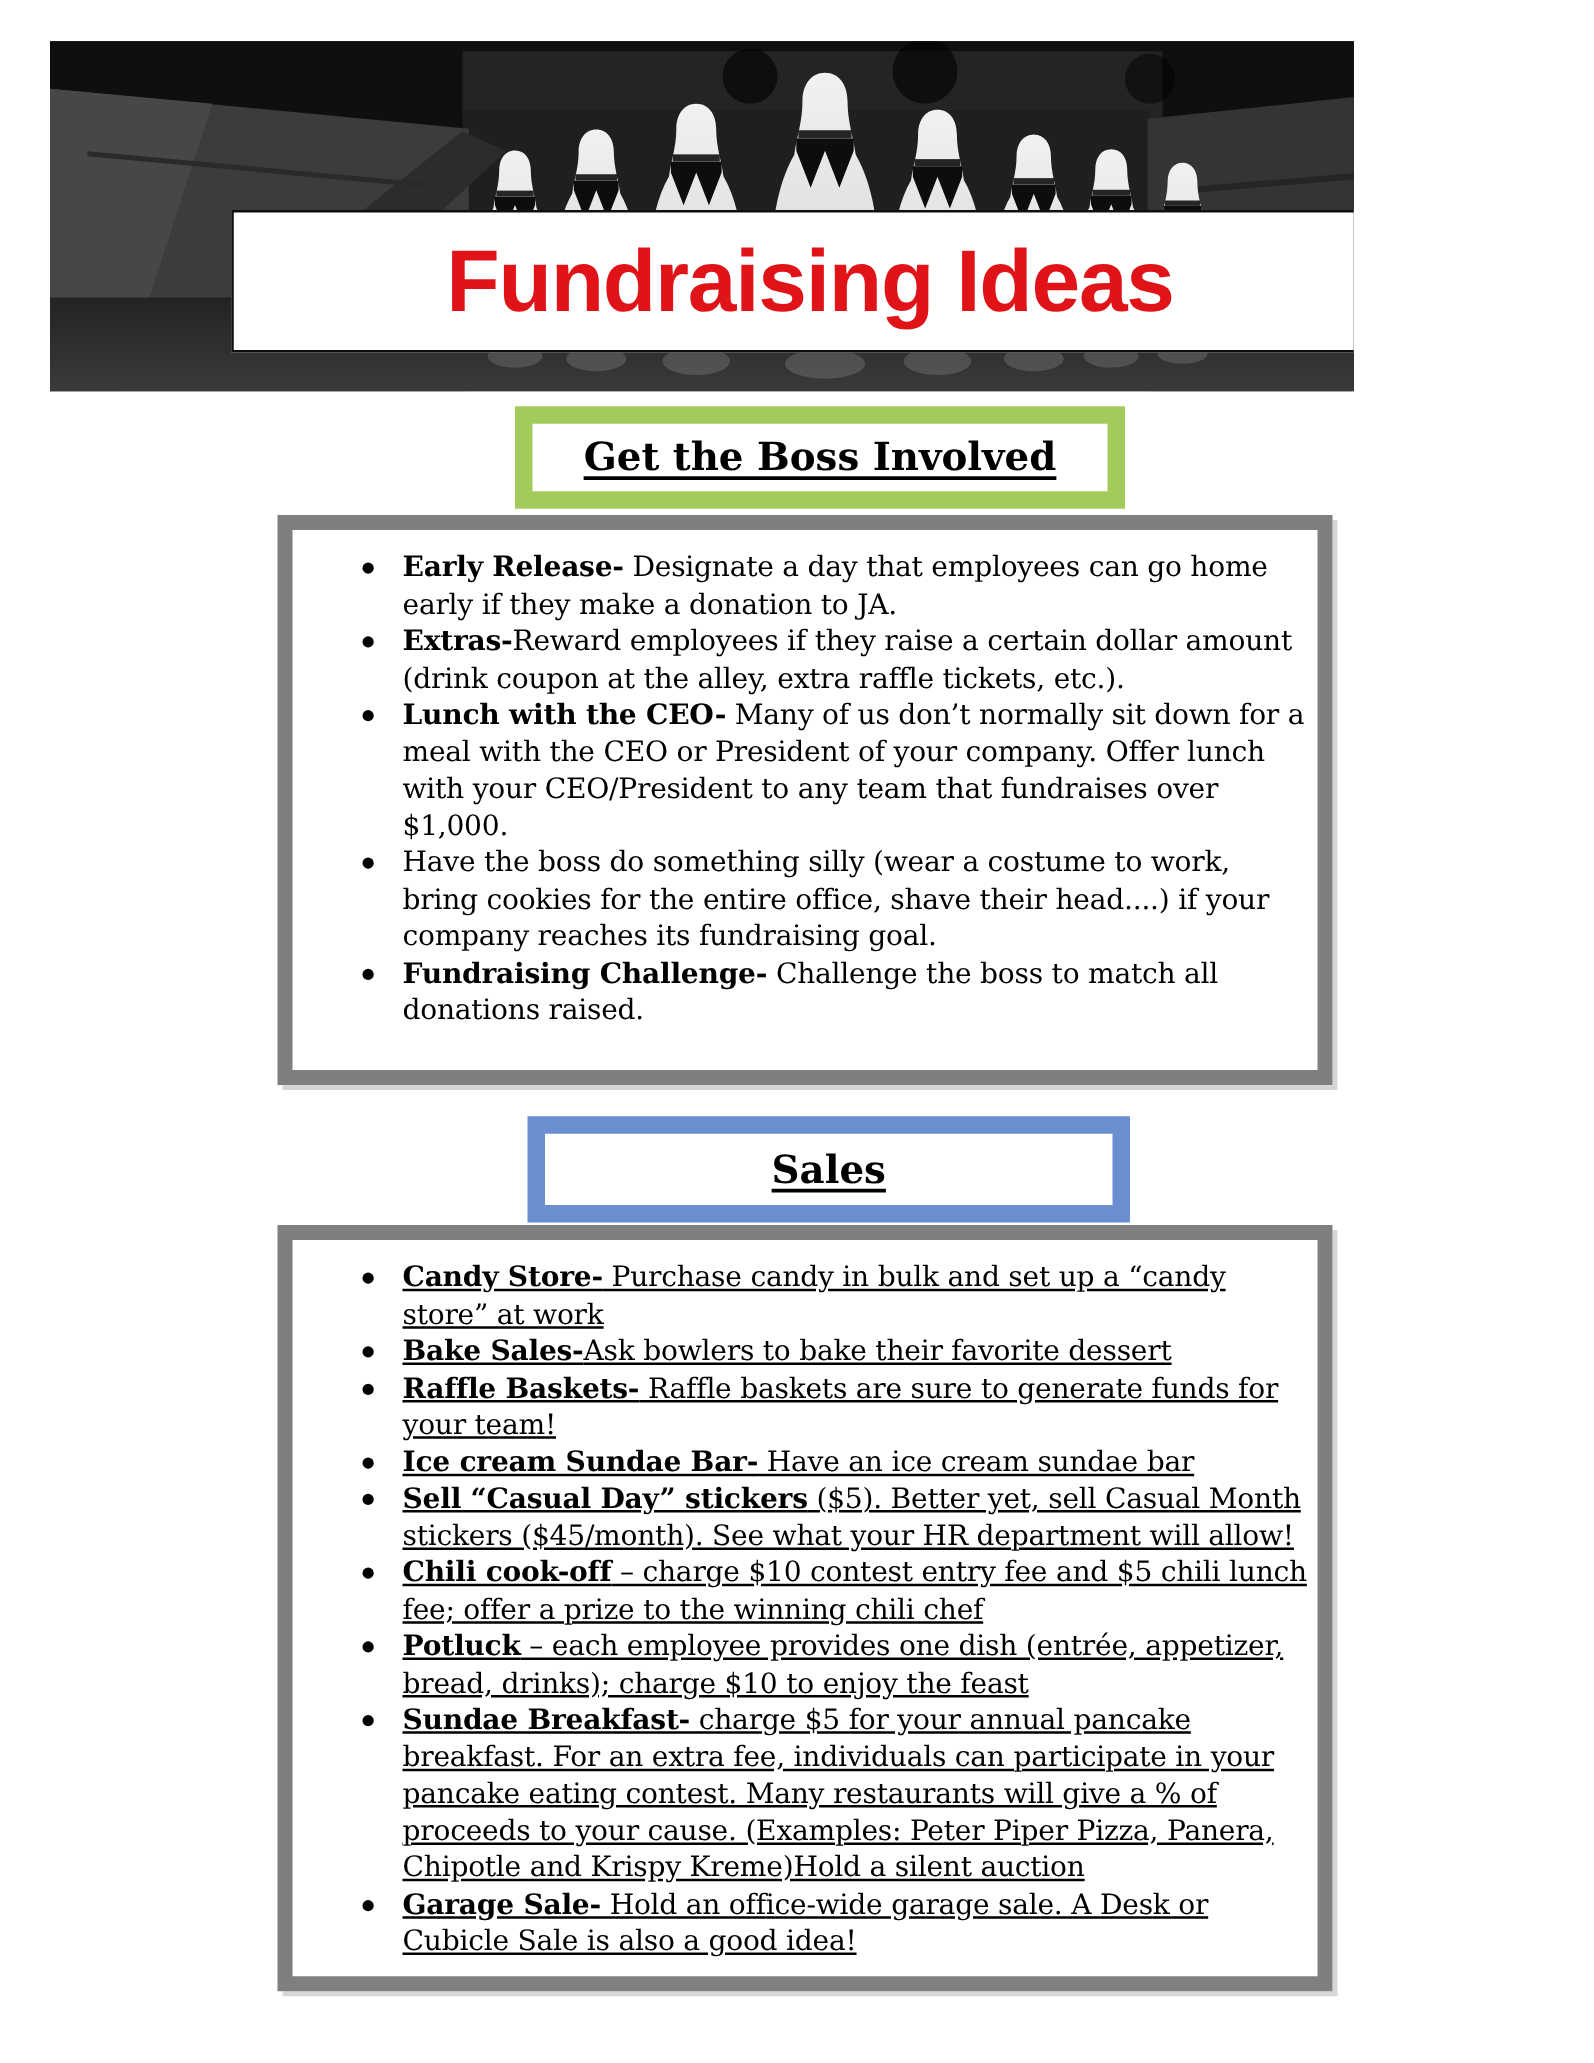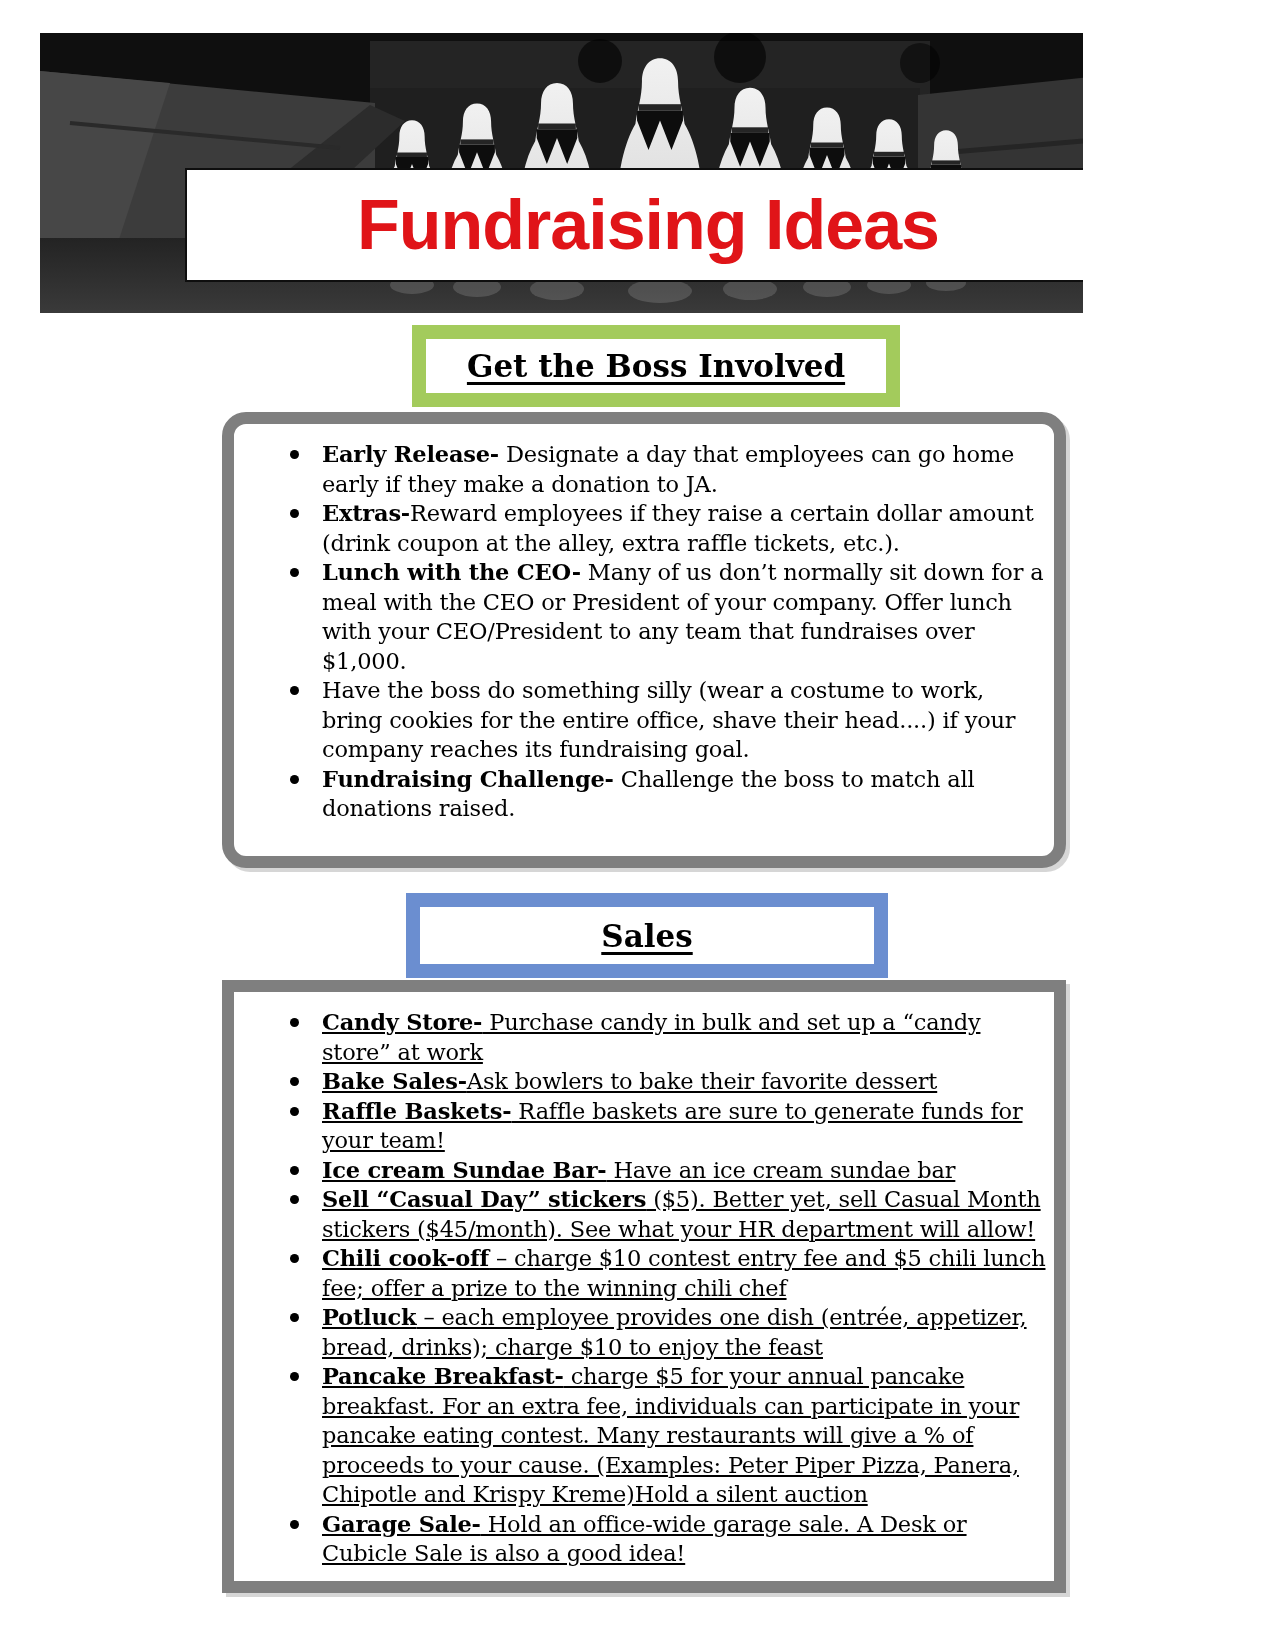--- a/index.html
+++ b/index.html
@@ -14,27 +14,27 @@
   .page-title{font-family:"Liberation Sans","DejaVu Sans",sans-serif;font-weight:bold;
               font-size:70px;letter-spacing:-1px;color:#e01418;white-space:nowrap;}
 
   
   .heading-frame{position:absolute;background:#ffffff;display:flex;align-items:center;justify-content:center;
                  box-sizing:border-box;border:14px solid #999;}
   .heading-frame h2{margin:0;font-family:"DejaVu Serif","Liberation Serif",serif;font-weight:bold;
                     font-size:31px;color:#000;text-decoration:underline;text-underline-offset:5px;
                     text-decoration-thickness:3px;white-space:nowrap;}
   .frame-boss{left:412px;top:325px;width:488px;height:82px;text-align:right;}
-  .frame-sales{left:406px;top:893px;width:482px;height:85px;}
+  .frame-sales{left:422px;top:893px;width:482px;height:85px;}
 
   
   .content-frame{position:absolute;left:222px;width:844px;background:#ffffff;
                  border:12px solid #7f7f7f;box-sizing:border-box;
                  box-shadow:4px 4px 0 rgba(0,0,0,0.16);}
-  .box-boss{top:412px;height:456px;border-radius:24px;}
+  .box-boss{top:412px;height:456px;}
   .box-sales{top:980px;height:613px;}
 
   ul.idea-list{margin:0;list-style:none;padding:16px 8px 0 0;}
   .box-sales ul.idea-list{text-decoration:underline;}
   ul.idea-list li{position:relative;padding-left:88px;font-size:22.5px;line-height:29.5px;
                   letter-spacing:-0.2px;color:#000;}
   ul.idea-list li::before{content:"";position:absolute;left:56px;top:10px;width:9px;height:9px;
                           border-radius:50%;background:#000;}
   .lead{font-weight:bold;}
 </style>
@@ -143,18 +143,18 @@
   </div>
   <div class="content-frame box-sales">
     <ul class="idea-list">
         <li><span class="lead">Candy Store-</span><span> Purchase candy in bulk and set up a “candy store” at work</span></li>
         <li><span class="lead">Bake Sales-</span><span>Ask bowlers to bake their favorite dessert</span></li>
         <li><span class="lead">Raffle Baskets-</span><span> Raffle baskets are sure to generate funds for your team!</span></li>
         <li><span class="lead">Ice cream Sundae Bar-</span><span> Have an ice cream sundae bar</span></li>
         <li><span class="lead">Sell “Casual Day” stickers</span><span> ($5). Better yet, sell Casual Month stickers ($45/month). See what your HR department will allow!</span></li>
         <li><span class="lead">Chili cook-off</span><span> – charge $10 contest entry fee and $5 chili lunch fee; offer a prize to the winning chili chef</span></li>
         <li><span class="lead">Potluck</span><span> – each employee provides one dish (entrée, appetizer, bread, drinks); charge $10 to enjoy the feast</span></li>
-        <li><span class="lead">Pancake Breakfast-</span><span> charge $5 for your annual pancake breakfast.  For an extra fee, individuals can participate in your pancake eating contest. Many restaurants will give a % of proceeds to your cause. (Examples: Peter Piper Pizza, Panera, Chipotle and Krispy Kreme)Hold a silent auction</span></li>
+        <li><span class="lead">Sundae Breakfast-</span><span> charge $5 for your annual pancake breakfast.  For an extra fee, individuals can participate in your pancake eating contest. Many restaurants will give a % of proceeds to your cause. (Examples: Peter Piper Pizza, Panera, Chipotle and Krispy Kreme)Hold a silent auction</span></li>
         <li><span class="lead">Garage Sale-</span><span> Hold an office-wide garage sale.  A Desk or Cubicle Sale is also a good idea!</span></li>
       </ul>
   </div>
 
 </div>
 
 </body></html>

